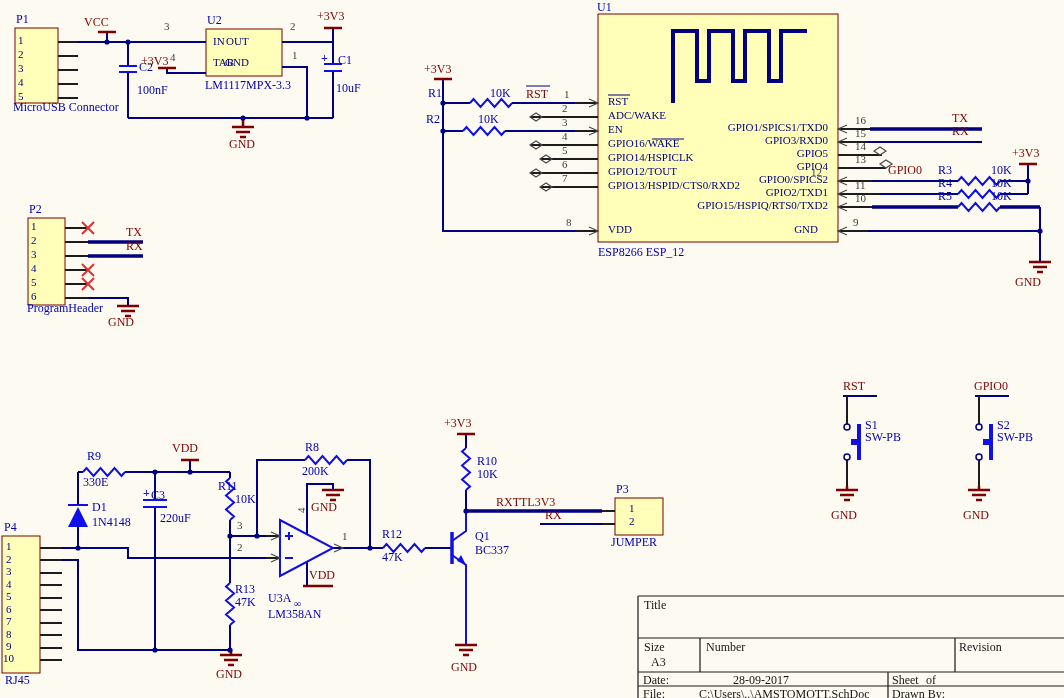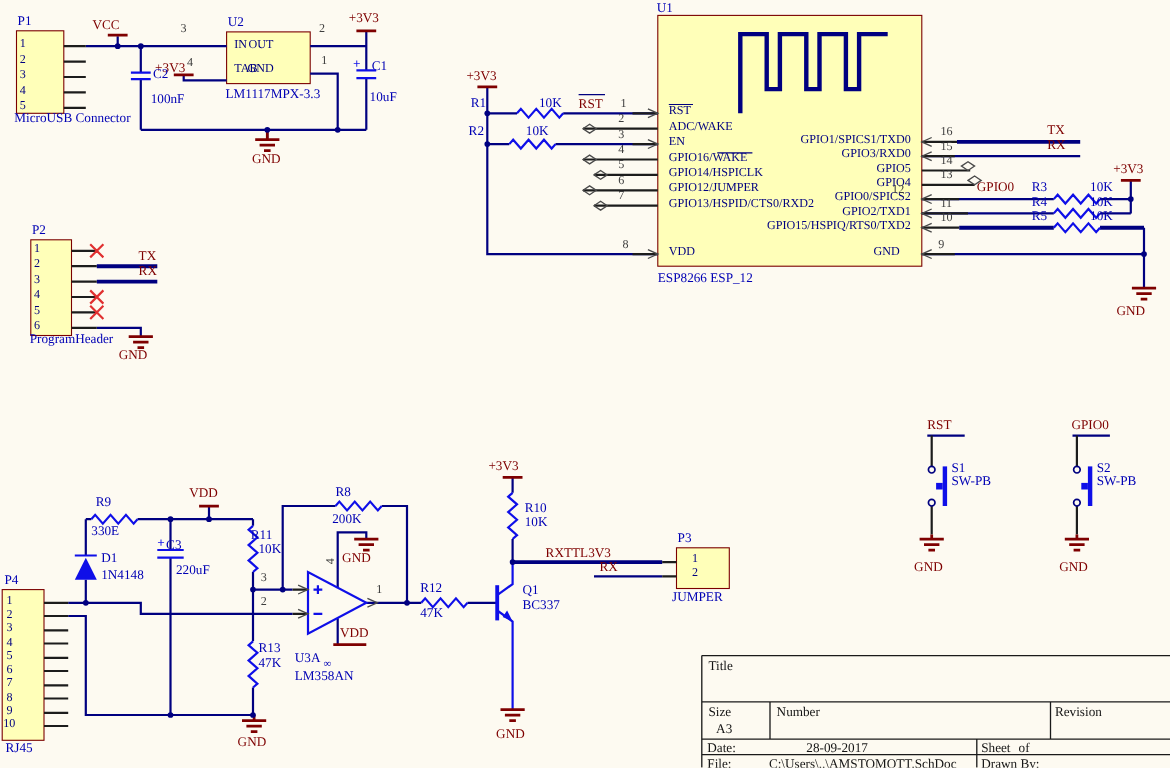--- a/index.html
+++ b/index.html
@@ -230,21 +230,21 @@
 <div class="t pn" style="left:562px;top:131px">4</div>
 <div class="t pn" style="left:562px;top:145px">5</div>
 <div class="t pn" style="left:562px;top:159px">6</div>
 <div class="t pn" style="left:562px;top:173px">7</div>
 <div class="t pn" style="left:566px;top:217px">8</div>
 <div class="t pname" style="left:608px;top:96px">RST</div>
 <div class="t pname" style="left:608px;top:110px">ADC/WAKE</div>
 <div class="t pname" style="left:608px;top:124px">EN</div>
 <div class="t pname" style="left:608px;top:138px">GPIO16/WAKE</div>
 <div class="t pname" style="left:608px;top:152px">GPIO14/HSPICLK</div>
-<div class="t pname" style="left:608px;top:166px">GPIO12/JUMPER</div>
+<div class="t pname" style="left:608px;top:166px">GPIO12/TOUT</div>
 <div class="t pname" style="left:608px;top:180px">GPIO13/HSPID/CTS0/RXD2</div>
 <div class="t pname" style="left:608px;top:224px">VDD</div>
 <div class="t pname ra" style="left:633px;top:122px;width:195px">GPIO1/SPICS1/TXD0</div>
 <div class="t pname ra" style="left:633px;top:135px;width:195px">GPIO3/RXD0</div>
 <div class="t pname ra" style="left:633px;top:148px;width:195px">GPIO5</div>
 <div class="t pname ra" style="left:633px;top:161px;width:195px">GPIO4</div>
 <div class="t pname ra" style="left:633px;top:174px;width:195px">GPIO0/SPICS2</div>
 <div class="t pname ra" style="left:633px;top:187px;width:195px">GPIO2/TXD1</div>
 <div class="t pname ra" style="left:633px;top:200px;width:195px">GPIO15/HSPIQ/RTS0/TXD2</div>
 <div class="t pname ra" style="left:633px;top:224px;width:185px">GND</div>
@@ -270,21 +270,21 @@
 <div class="t net" style="left:1015px;top:276px">GND</div>
 
 <div class="t net" style="left:172px;top:442px">VDD</div>
 <div class="t lbl" style="left:87px;top:450px">R9</div>
 <div class="t lbl" style="left:83px;top:476px">330E</div>
 <div class="t lbl" style="left:92px;top:501px">D1</div>
 <div class="t lbl" style="left:92px;top:516px">1N4148</div>
 <div class="t sym" style="left:143px;top:487px">+</div>
 <div class="t lbl" style="left:151px;top:489px">C3</div>
 <div class="t lbl" style="left:160px;top:512px">220uF</div>
-<div class="t lbl" style="left:228px;top:480px">R11</div>
+<div class="t lbl" style="left:218px;top:480px">R11</div>
 <div class="t lbl" style="left:235px;top:493px">10K</div>
 <div class="t pn" style="left:237px;top:520px">3</div>
 <div class="t pn" style="left:237px;top:542px">2</div>
 <div class="t lbl" style="left:235px;top:583px">R13</div>
 <div class="t lbl" style="left:235px;top:596px">47K</div>
 <div class="t net" style="left:216px;top:668px">GND</div>
 <div class="t lbl" style="left:4px;top:521px">P4</div>
 <div class="t pname" style="left:6px;top:541px">1</div>
 <div class="t pname" style="left:6px;top:554px">2</div>
 <div class="t pname" style="left:6px;top:566px">3</div>

